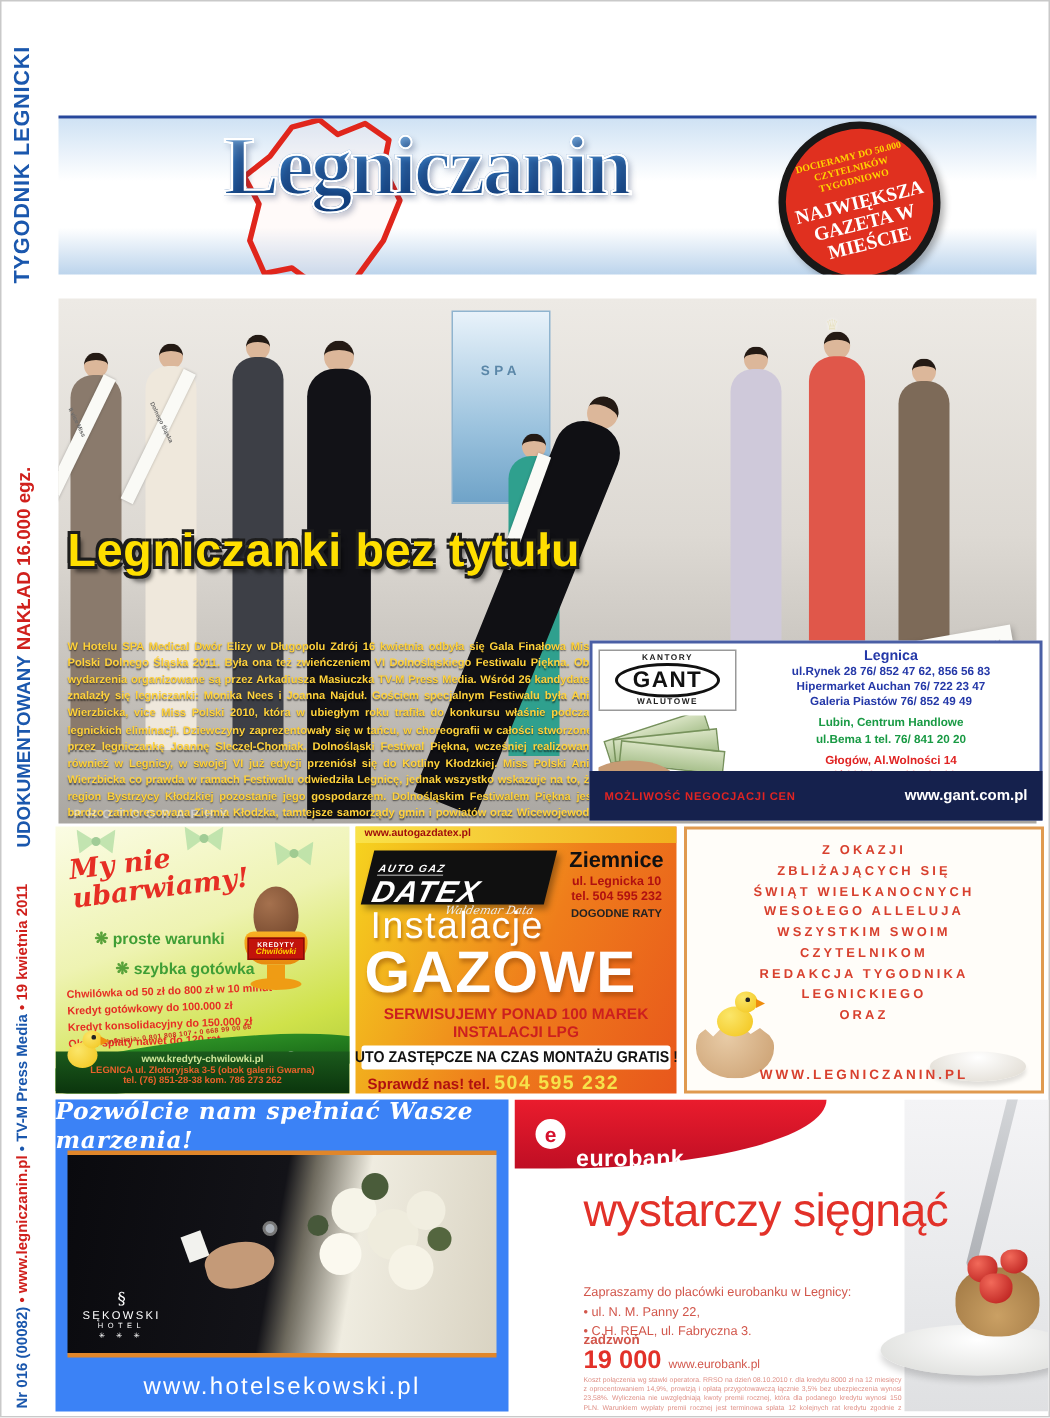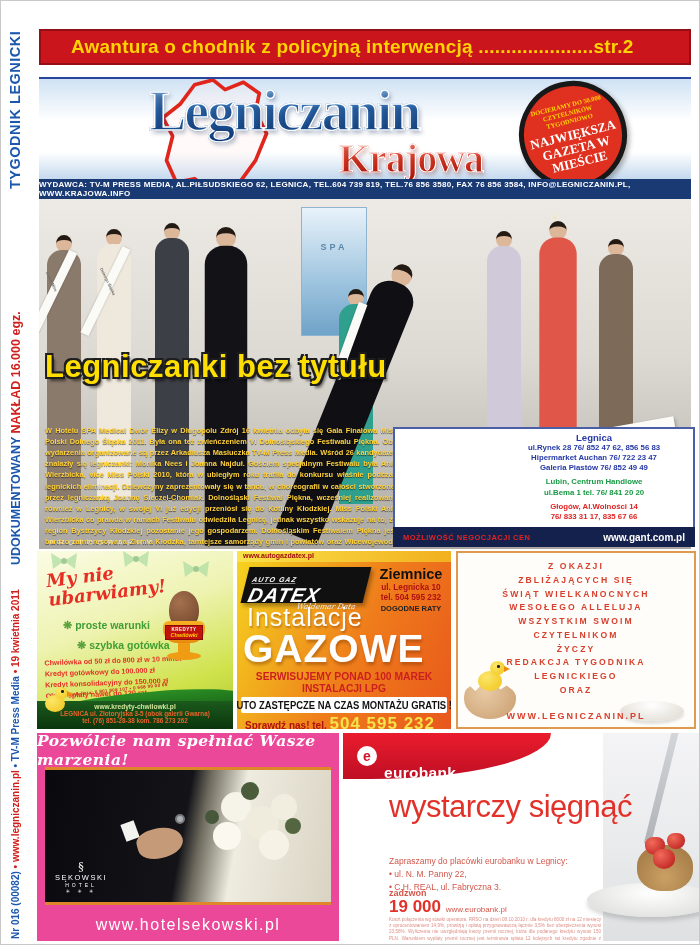--- a/index.html
+++ b/index.html
@@ -59,21 +59,21 @@
   .money { position:absolute; left:0; top:44px; width:92px; height:48px; overflow:hidden; }
   .bill { position:absolute; width:70px; height:16px; background:linear-gradient(180deg,#d7e2c2,#a9c18e); border:1px solid #77925c; }
   .hand { position:absolute; left:-8px; bottom:-10px; width:60px; height:28px; background:#c79b74; border-radius:50% 50% 0 0; }
   .gant-right { position:absolute; left:100px; top:3px; width:198px; text-align:center; font-weight:bold; }
   .g-city { font-size:9.5px; color:#2438a8; }
   .g-blue { font-size:7.8px; color:#2438a8; line-height:1.3; }
   .g-green { font-size:7.8px; color:#199a44; line-height:1.3; }
   .g-red { font-size:7.8px; color:#e02423; line-height:1.3; }
   .g-purple { font-size:7.8px; color:#7a2d8e; line-height:1.3; }
   .g-gap { height:4px; }
-  .gant-footer { position:absolute; left:-2px; bottom:-2px; width:302px; height:20px; background:#15214d; display:flex; align-items:center; justify-content:space-between; padding:0 10px; }
+  .gant-footer { position:absolute; left:-2px; bottom:-2px; width:302px; height:33px; background:#15214d; display:flex; align-items:center; justify-content:space-between; padding:0 10px; }
   .gant-footer .fl { color:#e02423; font-size:7.5px; font-weight:bold; letter-spacing:.5px; }
   .gant-footer .fr { color:#fff; font-size:10px; font-weight:bold; }
 
   
   .chw { position:absolute; top:550px; left:36px; width:196px; height:178px; background:linear-gradient(160deg,#fbfce4 0%,#eef3b2 40%,#cfe24a 75%,#a8c437 100%); overflow:hidden; }
   .bow { position:absolute; opacity:.8; }
   .chw-head { position:absolute; left:10px; top:14px; transform:rotate(-7deg); color:#e62e24; font-weight:bold; font-style:italic; font-size:18px; line-height:1.05; font-family:"DejaVu Serif", serif; }
   .chw-bullet { position:absolute; left:26px; font-size:10.5px; font-weight:bold; color:#3f9e35; }
   .chw-bullet .fl { color:#59a23a; font-size:11px; }
   .chw-lines { position:absolute; left:8px; top:104px; font-size:7.2px; font-weight:bold; color:#e62e24; line-height:1.55; transform:rotate(-2deg); }
@@ -106,30 +106,30 @@
   .dx-right { position:absolute; left:138px; top:15px; width:72px; text-align:center; }
   .dx-city { font-size:14.5px; font-weight:bold; color:#111; }
   .dx-street,.dx-tel { font-size:8.3px; font-weight:bold; color:#b01010; line-height:1.25; }
   .dx-raty { font-size:7.5px; font-weight:bold; color:#222; line-height:1.1; margin-top:2px; }
   .dx-p1 { position:absolute; left:10px; top:52px; color:#fff; font-size:25px; letter-spacing:1px; text-shadow:1px 2px 2px rgba(120,50,0,.4); }
   .dx-p2 { position:absolute; left:6px; top:76px; color:#fff; font-size:39px; font-weight:bold; letter-spacing:1px; text-shadow:1px 3px 3px rgba(120,50,0,.4); }
   .dx-serv { position:absolute; left:0; top:120px; width:214px; text-align:center; color:#cc1f1f; font-size:10.3px; font-weight:bold; line-height:1.15; }
   .dx-gratis { position:absolute; left:4px; top:146px; width:206px; height:16px; background:#fff; border-radius:2px; display:flex; align-items:center; justify-content:center; }
   .dx-gratis span { color:#111; font-size:10.5px; font-weight:bold; transform:scaleX(.9); white-space:nowrap; }
   .dx-check { position:absolute; left:8px; top:163px; font-size:10px; font-weight:bold; color:#b01010; }
-  .dx-check b { font-size:17px; color:#f6e24a; letter-spacing:1px; }
+  .dx-check b { font-size:13px; color:#f6e24a; letter-spacing:1px; }
 
   .easter { position:absolute; top:550px; left:455px; width:240px; height:178px; background:#fffdf9; border:2px solid #e09a50; overflow:hidden; }
   .eg-shell { position:absolute; left:6px; bottom:8px; width:52px; height:40px; background:radial-gradient(circle at 40% 30%,#e8cba6,#c99d6e); border-radius:45% 45% 50% 50%; clip-path:polygon(0 30%,12% 18%,22% 30%,34% 14%,46% 28%,58% 12%,70% 26%,82% 16%,94% 28%,100% 40%,100% 100%,0 100%); }
   .eg-bowl { position:absolute; right:10px; bottom:6px; width:64px; height:20px; background:radial-gradient(ellipse at 50% 20%,#ffffff,#ddd8ce); border-radius:50%; box-shadow:0 3px 3px rgba(0,0,0,.12); }
   .easter-lines { position:absolute; left:0; top:7px; width:236px; text-align:center; color:#d8402e; font-weight:bold; font-size:8.6px; letter-spacing:2.1px; line-height:1.6; }
   .easter-site { position:absolute; left:0; bottom:6px; width:236px; text-align:center; color:#d8402e; font-weight:bold; font-size:9px; letter-spacing:2px; }
 
   
-  .sek { position:absolute; top:732px; left:36px; width:302px; height:208px; background:#ec4899; overflow:hidden; }
+  .sek { position:absolute; top:732px; left:36px; width:302px; height:208px; background:#3b82f6; overflow:hidden; }
   .sek-slogan { height:34px; display:flex; align-items:center; justify-content:center; color:#fff; font-style:italic; font-weight:bold; font-size:15.5px; font-family:"DejaVu Serif", serif; letter-spacing:.5px; }
   .sek-photo { position:absolute; left:8px; top:34px; width:286px; height:138px; border-top:3px solid #e0862a; border-bottom:3px solid #e0862a; background:linear-gradient(100deg,#0a0a0e 0%,#131318 48%,#6e6a5e 54%,#efece0 66%,#d9d3c2 100%); overflow:hidden; }
   .flower { position:absolute; border-radius:50%; }
   .hand1 { position:absolute; left:92px; top:58px; width:46px; height:30px; background:#c49a78; border-radius:40% 60% 50% 50%; transform:rotate(-15deg); }
   .cuff { position:absolute; left:78px; top:52px; width:14px; height:18px; background:#f2f2ee; transform:rotate(-20deg); }
   .watch { position:absolute; left:130px; top:44px; width:10px; height:10px; border-radius:50%; background:#aab0b8; border:2px solid #777; }
   .sek-logo { position:absolute; left:10px; bottom:8px; text-align:center; color:#fff; }
   .sek-logo .g { font-size:11px; font-family:"DejaVu Serif", serif; }
   .sek-logo .n { font-size:7.5px; letter-spacing:1.5px; }
   .sek-logo .h { font-size:5px; letter-spacing:3px; }
@@ -162,38 +162,33 @@
   <div class="vtext side-bot">
     <span class="c-blue">Nr 016 (00082)</span>
     <span class="c-red">•</span>
     <span class="c-red">www.legniczanin.pl</span>
     <span class="c-blue">•</span>
     <span class="c-blue">TV-M Press Media</span>
     <span class="c-red">•</span>
     <span class="c-red">19 kwietnia 2011</span>
   </div>
 
-  <div class="banner">
-    <span>Awantura o chodnik z policyjną interwencją .....................str.2</span>
-  </div>
 
   <div class="masthead">
     <svg class="map-svg" viewBox="0 0 100 100">
       <path d="M30,8 L45,4 L55,12 L70,6 L83,15 L80,30 L89,48 L80,70 L64,92 L45,96 L30,85 L15,88 L7,70 L12,50 L4,35 L18,24 Z" fill="rgba(255,235,230,0.25)" stroke="#e0261c" stroke-width="3" stroke-linejoin="round"></path>
     </svg>
     <div class="logo1">Legniczanin</div>
-    <div class="logo2">Krajowa</div>
     <div class="logo3">.info</div>
     <div class="badge">
       <div class="badge-sm">DOCIERAMY DO 50.000 CZYTELNIKÓW TYGODNIOWO</div>
       <div class="badge-lg">NAJWIĘKSZA GAZETA W MIEŚCIE</div>
     </div>
   </div>
 
-  <div class="pubbar">WYDAWCA: TV-M PRESS MEDIA, AL.PIŁSUDSKIEGO 62, LEGNICA, TEL.604 739 819, TEL.76 856 3580, FAX 76 856 3584, INFO@LEGNICZANIN.PL, WWW.KRAJOWA.INFO</div>
 
   <div class="photo">
     <div class="spa-banner">
         <span>SPA</span>
       </div>
 
     <div class="fig" style="left:8px; top:36px;">
         <div class="fig-head"></div>
         <div class="fig-body" style="background:#8a7a6c; height:250px;"></div>
       </div>
@@ -240,20 +235,33 @@
     <div class="certificate">
       <div>Nagroda główna dla Miss Dworu Elizy 2011</div>
     </div>
 
     <div class="headline1">Legniczanki bez tytułu</div>
     <p class="bodytext">W Hotelu SPA Medical Dwór Elizy w Długopolu Zdrój 16 kwietnia odbyła się Gala Finałowa Miss Polski Dolnego Śląska 2011. Była ona też zwieńczeniem VI Dolnośląskiego Festiwalu Piękna. Oba wydarzenia organizowane są przez Arkadiusza Masiuczka TV-M Press Media. Wśród 26 kandydatek znalazły się legniczanki: Monika Nees i Joanna Najduł. Gościem specjalnym Festiwalu była Ania Wierzbicka, vice Miss Polski 2010, która w ubiegłym roku trafiła do konkursu właśnie podczas legnickich eliminacji. Dziewczyny zaprezentowały się w tańcu, w choreografii w całości stworzonej przez legniczankę Joannę Sleczel-Chomiak. Dolnośląski Festiwal Piękna, wcześniej realizowany również w Legnicy, w swojej VI już edycji przeniósł się do Kotliny Kłodzkiej. Miss Polski Ania Wierzbicka co prawda w ramach Festiwalu odwiedziła Legnicę, jednak wszystko wskazuje na to, że region Bystrzycy Kłodzkiej pozostanie jego gospodarzem. Dolnośląskim Festiwalem Piękna jest bardzo zainteresowana Ziemia Kłodzka, tamtejsze samorządy gmin i powiatów oraz Wicewojewoda Ilona Antoniszyn-Klik. Dzięki rosnącej popularności, impreza z roku na rok będzie zyskiwać kolejnych współorganizatorów - niestety już nie w Legnicy ... a właśnie w Kotlinie Kłodzkiej i Ziemi Wałbrzyskiej.</p>
     <div class="watermark">PHOTOGRAPHY</div>
   </div>
 
   <div class="gant">
+    <div class="gant-left">
+      <div class="gant-logo">
+        <div class="gant-kantory">KANTORY</div>
+        <div class="gant-oval">GANT</div>
+        <div class="gant-walutowe">WALUTOWE</div>
+      </div>
+      <div class="money">
+        <div class="bill" style="left:4px; top:6px; transform:rotate(-18deg);"></div>
+        <div class="bill" style="left:10px; top:12px; transform:rotate(-6deg);"></div>
+        <div class="bill" style="left:14px; top:20px; transform:rotate(6deg);"></div>
+        <div class="hand"></div>
+      </div>
+    </div>
     <div class="gant-right">
       <div class="g-city">Legnica</div>
       <div class="g-blue">ul.Rynek 28   76/ 852 47 62, 856 56 83</div>
       <div class="g-blue">Hipermarket Auchan   76/ 722 23 47</div>
       <div class="g-blue">Galeria Piastów 76/ 852 49 49</div>
       <div class="g-gap"></div>
       <div class="g-green">Lubin, Centrum Handlowe</div>
       <div class="g-green">ul.Bema 1 tel. 76/ 841 20 20</div>
       <div class="g-gap"></div>
       <div class="g-red">Głogów, Al.Wolności 14</div>
@@ -354,21 +362,20 @@
       <div class="eye" style="left:21px; top:4px;"></div>
     </div>
     <div class="eg-bowl"></div>
     <div class="easter-lines">
       <div>Z OKAZJI</div>
       <div>ZBLIŻAJĄCYCH SIĘ</div>
       <div>ŚWIĄT WIELKANOCNYCH</div>
       <div>WESOŁEGO ALLELUJA</div>
       <div>WSZYSTKIM SWOIM</div>
       <div>CZYTELNIKOM</div>
-      <div>ŻYCZY</div>
       <div>REDAKCJA TYGODNIKA</div>
       <div>LEGNICKIEGO</div>
       <div>ORAZ</div>
     </div>
     <div class="easter-site">WWW.LEGNICZANIN.PL</div>
   </div>
 
   <div class="sek">
     <div class="sek-slogan">Pozwólcie nam spełniać Wasze marzenia!</div>
     <div class="sek-photo">

